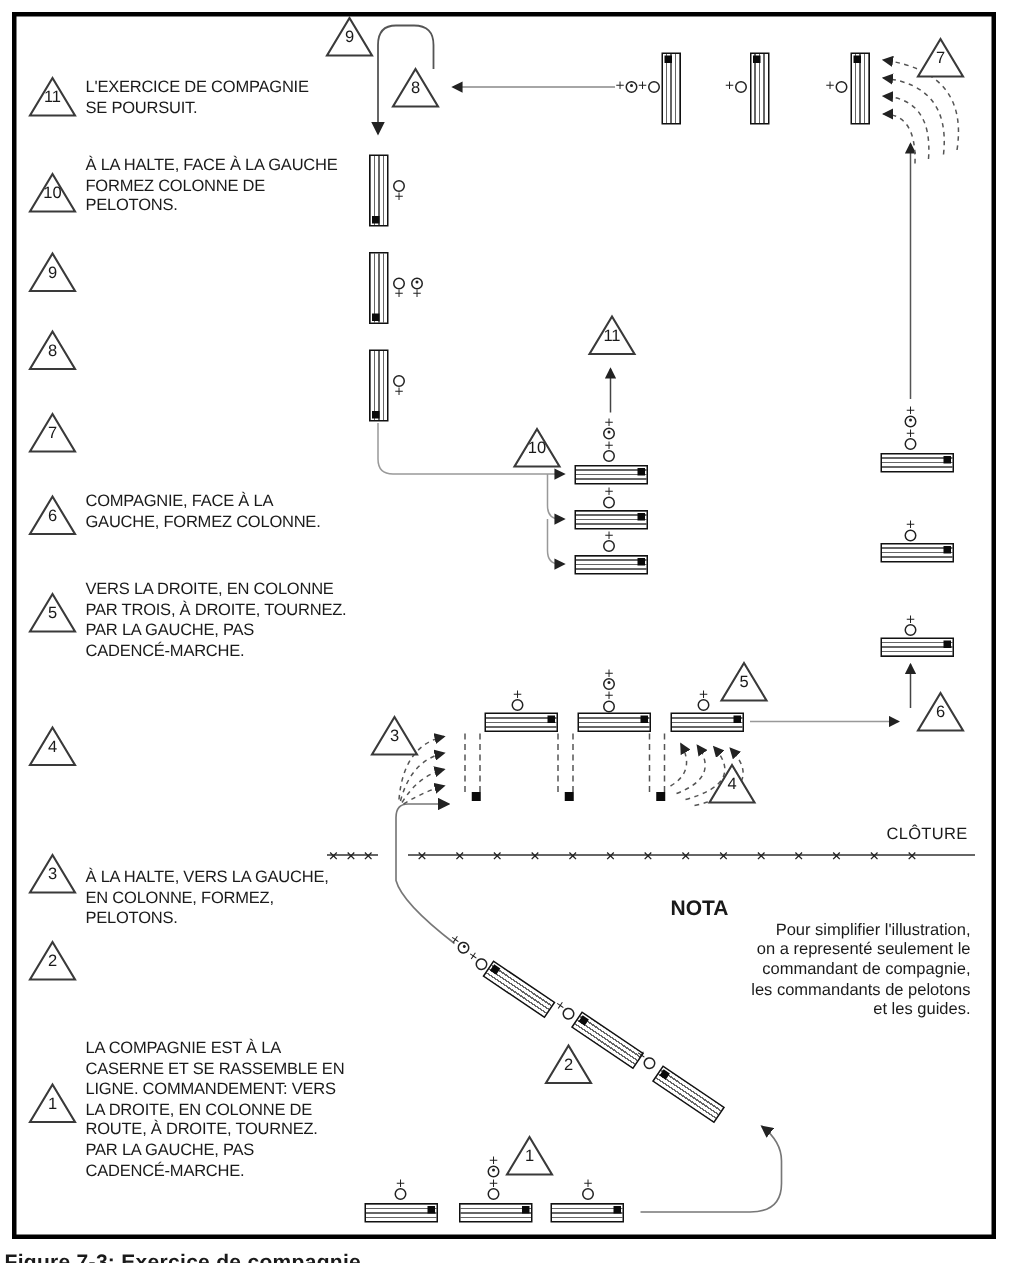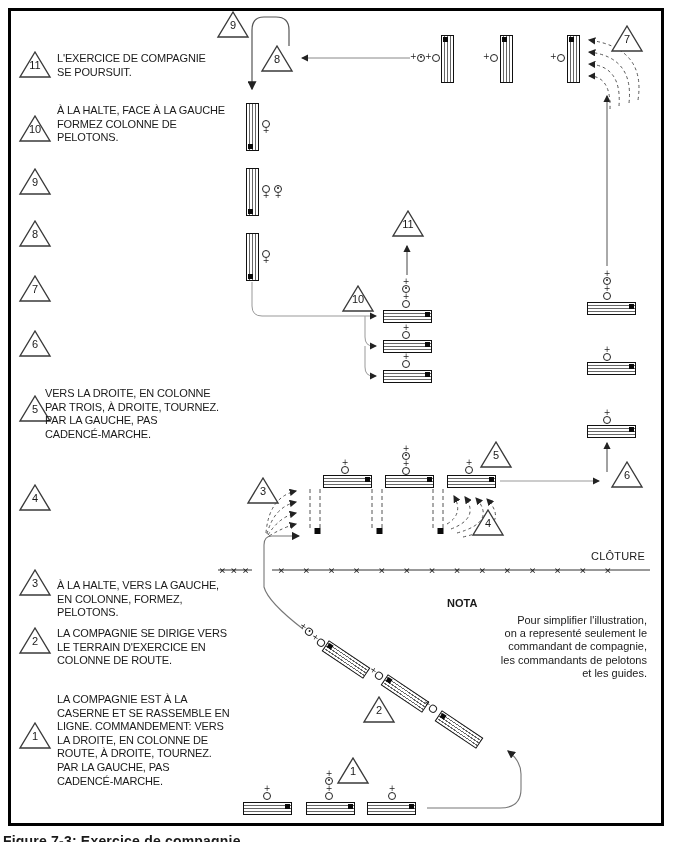--- a/index.html
+++ b/index.html
@@ -19,21 +19,21 @@
   .sq.tr{top:1px;right:1px;} .sq.tl{top:1px;left:1px;} .sq.bl{bottom:1px;left:1px;}
   .sym{position:absolute;display:flex;flex-direction:column;align-items:center;width:10px;}
   .sym .p{font-size:8px;line-height:5px;height:5px;font-family:"DejaVu Sans",sans-serif;}
   .sym .c{width:6px;height:6px;border:1px solid #222;border-radius:50%;background:#fff;position:relative;margin-top:0.5px;}
   .sym.dot .c::after{content:"";position:absolute;left:1.5px;top:1.5px;width:2px;height:2px;border-radius:50%;background:#222;}
   .sym.down{flex-direction:column-reverse;}
   .sym.h{flex-direction:row;width:auto;align-items:center;}
   .sym.h .p{height:auto;line-height:8px;margin-right:0.5px;}
   .sym.diag{flex-direction:row;width:auto;transform:rotate(34deg);}
   .sym.diag .p{height:auto;line-height:8px;margin-right:0.5px;}
-  #nota-title{position:absolute;left:447px;top:597px;font-size:11px;font-weight:bold;}
+  #nota-title{position:absolute;left:447px;top:597px;font-size:14px;font-weight:bold;}
   #nota-text{position:absolute;left:447px;top:614px;font-size:11px;line-height:13.2px;white-space:pre-line;width:200px;text-align:right;}
   #cloture{position:absolute;left:591px;top:550px;font-size:11px;letter-spacing:0.2px;}
   .fence-marks{position:absolute;top:564px;font-size:11px;font-family:"DejaVu Sans Mono",monospace;color:#222;}
   #fence-main-marks{left:278px;letter-spacing:18.5px;}
   #fence-stub-marks{left:219px;letter-spacing:5px;}
   #caption{position:absolute;left:3px;top:833px;font-size:14px;font-weight:bold;letter-spacing:0.2px;}
   svg.layer{position:absolute;left:0;top:0;width:677px;height:842px;pointer-events:none;}
 </style>
 </head>
 <body>
@@ -146,28 +146,30 @@
       </svg>
       <span class="num">7</span>
     </div>
 
   <div class="tri" style="left:18px;top:329px">
       <svg viewBox="0 0 34 29">
         <polygon points="17,2 2,27 32,27"></polygon>
       </svg>
       <span class="num">6</span>
     </div>
+  <div class="txt" style="left:57px;top:328px">COMPAGNIE, FACE À LA
+GAUCHE, FORMEZ COLONNE.</div>
 
   <div class="tri" style="left:18px;top:394px">
       <svg viewBox="0 0 34 29">
         <polygon points="17,2 2,27 32,27"></polygon>
       </svg>
       <span class="num">5</span>
     </div>
-  <div class="txt" style="left:45px;top:387px">VERS LA DROITE, EN COLONNE
+  <div class="txt" style="left:57px;top:387px">VERS LA DROITE, EN COLONNE
 PAR TROIS, À DROITE, TOURNEZ.
 PAR LA GAUCHE, PAS
 CADENCÉ-MARCHE.</div>
 
   <div class="tri" style="left:18px;top:483px">
       <svg viewBox="0 0 34 29">
         <polygon points="17,2 2,27 32,27"></polygon>
       </svg>
       <span class="num">4</span>
     </div>
@@ -181,23 +183,20 @@
   <div class="txt" style="left:57px;top:579px">À LA HALTE, VERS LA GAUCHE,
 EN COLONNE, FORMEZ,
 PELOTONS.</div>
 
   <div class="tri" style="left:18px;top:626px">
       <svg viewBox="0 0 34 29">
         <polygon points="17,2 2,27 32,27"></polygon>
       </svg>
       <span class="num">2</span>
     </div>
-  <div class="txt" style="left:57px;top:627px">LA COMPAGNIE SE DIRIGE VERS
-LE TERRAIN D'EXERCICE EN
-COLONNE DE ROUTE.</div>
 
   <div class="tri" style="left:18px;top:721px">
       <svg viewBox="0 0 34 29">
         <polygon points="17,2 2,27 32,27"></polygon>
       </svg>
       <span class="num">1</span>
     </div>
   <div class="txt" style="left:57px;top:693px">LA COMPAGNIE EST À LA
 CASERNE ET SE RASSEMBLE EN
 LIGNE. COMMANDEMENT: VERS

